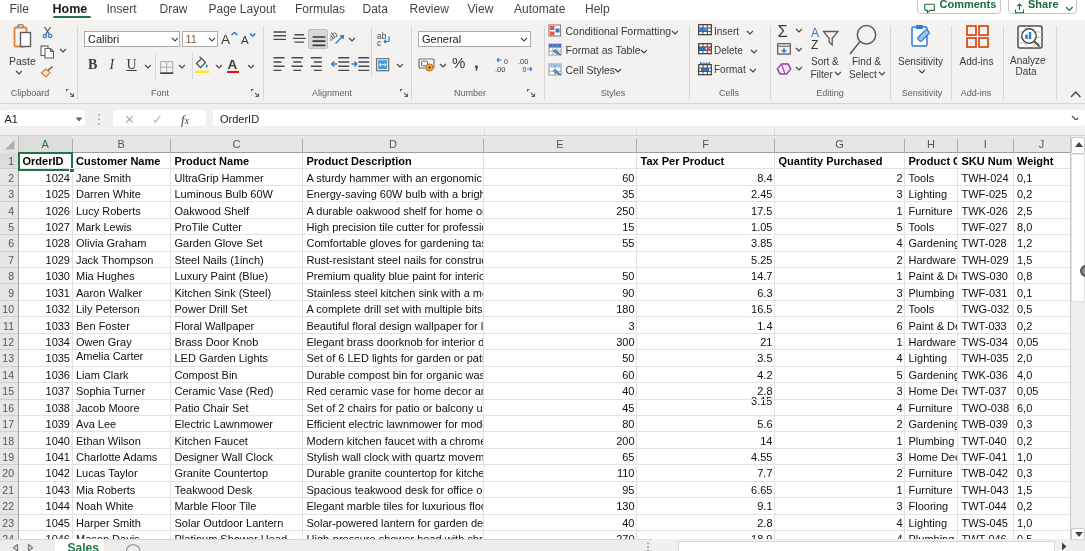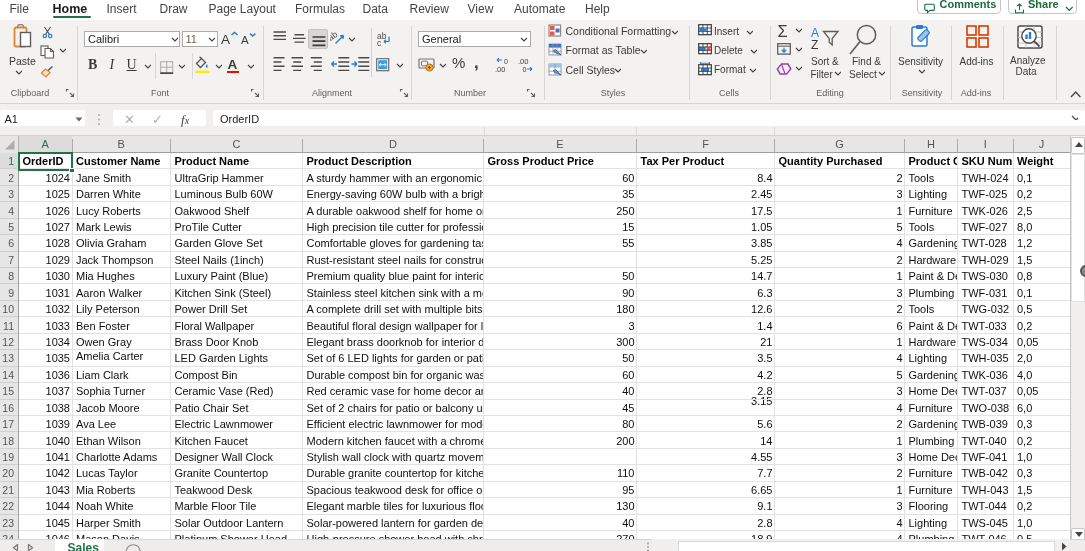--- a/index.html
+++ b/index.html
@@ -95,21 +95,20 @@
 <div class="rn" style="top:448.83px;height:16.435px">19</div>
 <div class="rn" style="top:465.265px;height:16.435px">20</div>
 <div class="rn" style="top:481.7px;height:16.435px">21</div>
 <div class="rn" style="top:498.135px;height:16.435px">22</div>
 <div class="rn" style="top:514.5699999999999px;height:16.435px">23</div>
 <div class="rn" style="top:531.005px;height:16.435px">24</div>
 <div class="c b" style="left:18.5px;top:153.0px;width:53.5px;height:16.435px">OrderID</div>
 <div class="c b" style="left:72px;top:153.0px;width:98.5px;height:16.435px">Customer Name</div>
 <div class="c b" style="left:170.5px;top:153.0px;width:132.0px;height:16.435px">Product Name</div>
 <div class="c b" style="left:302.5px;top:153.0px;width:181.0px;height:16.435px">Product Description</div>
-<div class="c b" style="left:483.5px;top:153.0px;width:153.0px;height:16.435px">Gross Product Price</div>
 <div class="c b" style="left:636.5px;top:153.0px;width:138.0px;height:16.435px">Tax Per Product</div>
 <div class="c b" style="left:774.5px;top:153.0px;width:130.0px;height:16.435px">Quantity Purchased</div>
 <div class="c b" style="left:904.5px;top:153.0px;width:53.0px;height:16.435px">Product Category</div>
 <div class="c b" style="left:957.5px;top:153.0px;width:55.5px;height:16.435px">SKU Number</div>
 <div class="c b" style="left:1013px;top:153.0px;width:57px;height:16.435px">Weight</div>
 <div class="c ar" style="left:18.5px;top:169.435px;width:53.5px;height:16.435px">1024</div>
 <div class="c" style="left:72px;top:169.435px;width:98.5px;height:16.435px">Jane Smith</div>
 <div class="c" style="left:170.5px;top:169.435px;width:132.0px;height:16.435px">UltraGrip Hammer</div>
 <div class="c" style="left:302.5px;top:169.435px;width:181.0px;height:16.435px">A sturdy hammer with an ergonomic grip for</div>
 <div class="c ar" style="left:483.5px;top:169.435px;width:153.0px;height:16.435px">60</div>
@@ -185,21 +184,21 @@
 <div class="c ar" style="left:636.5px;top:284.48px;width:138.0px;height:16.435px">6.3</div>
 <div class="c ar" style="left:774.5px;top:284.48px;width:130.0px;height:16.435px">3</div>
 <div class="c" style="left:904.5px;top:284.48px;width:53.0px;height:16.435px">Plumbing</div>
 <div class="c" style="left:957.5px;top:284.48px;width:55.5px;height:16.435px">TWF-031</div>
 <div class="c" style="left:1013px;top:284.48px;width:57px;height:16.435px">0,1</div>
 <div class="c ar" style="left:18.5px;top:300.91499999999996px;width:53.5px;height:16.435px">1032</div>
 <div class="c" style="left:72px;top:300.91499999999996px;width:98.5px;height:16.435px">Lily Peterson</div>
 <div class="c" style="left:170.5px;top:300.91499999999996px;width:132.0px;height:16.435px">Power Drill Set</div>
 <div class="c" style="left:302.5px;top:300.91499999999996px;width:181.0px;height:16.435px">A complete drill set with multiple bits and</div>
 <div class="c ar" style="left:483.5px;top:300.91499999999996px;width:153.0px;height:16.435px">180</div>
-<div class="c ar" style="left:636.5px;top:300.91499999999996px;width:138.0px;height:16.435px">12.6</div>
+<div class="c ar" style="left:636.5px;top:300.91499999999996px;width:138.0px;height:16.435px">16.5</div>
 <div class="c ar" style="left:774.5px;top:300.91499999999996px;width:130.0px;height:16.435px">2</div>
 <div class="c" style="left:904.5px;top:300.91499999999996px;width:53.0px;height:16.435px">Tools</div>
 <div class="c" style="left:957.5px;top:300.91499999999996px;width:55.5px;height:16.435px">TWG-032</div>
 <div class="c" style="left:1013px;top:300.91499999999996px;width:57px;height:16.435px">0,5</div>
 <div class="c ar" style="left:18.5px;top:317.35px;width:53.5px;height:16.435px">1033</div>
 <div class="c" style="left:72px;top:317.35px;width:98.5px;height:16.435px">Ben Foster</div>
 <div class="c" style="left:170.5px;top:317.35px;width:132.0px;height:16.435px">Floral Wallpaper</div>
 <div class="c" style="left:302.5px;top:317.35px;width:181.0px;height:16.435px">Beautiful floral design wallpaper for living</div>
 <div class="c ar" style="left:483.5px;top:317.35px;width:153.0px;height:16.435px">3</div>
 <div class="c ar" style="left:636.5px;top:317.35px;width:138.0px;height:16.435px">1.4</div>
@@ -274,20 +273,21 @@
 <div class="c ar" style="left:483.5px;top:432.395px;width:153.0px;height:16.435px">200</div>
 <div class="c ar" style="left:636.5px;top:432.395px;width:138.0px;height:16.435px">14</div>
 <div class="c ar" style="left:774.5px;top:432.395px;width:130.0px;height:16.435px">1</div>
 <div class="c" style="left:904.5px;top:432.395px;width:53.0px;height:16.435px">Plumbing</div>
 <div class="c" style="left:957.5px;top:432.395px;width:55.5px;height:16.435px">TWT-040</div>
 <div class="c" style="left:1013px;top:432.395px;width:57px;height:16.435px">0,2</div>
 <div class="c ar" style="left:18.5px;top:448.83px;width:53.5px;height:16.435px">1041</div>
 <div class="c" style="left:72px;top:448.83px;width:98.5px;height:16.435px">Charlotte Adams</div>
 <div class="c" style="left:170.5px;top:448.83px;width:132.0px;height:16.435px">Designer Wall Clock</div>
 <div class="c" style="left:302.5px;top:448.83px;width:181.0px;height:16.435px">Stylish wall clock with quartz movement</div>
+<div class="c ar" style="left:483.5px;top:448.83px;width:153.0px;height:16.435px">65</div>
 <div class="c ar" style="left:636.5px;top:448.83px;width:138.0px;height:16.435px">4.55</div>
 <div class="c ar" style="left:774.5px;top:448.83px;width:130.0px;height:16.435px">3</div>
 <div class="c" style="left:904.5px;top:448.83px;width:53.0px;height:16.435px">Home Deco</div>
 <div class="c" style="left:957.5px;top:448.83px;width:55.5px;height:16.435px">TWF-041</div>
 <div class="c" style="left:1013px;top:448.83px;width:57px;height:16.435px">1,0</div>
 <div class="c ar" style="left:18.5px;top:465.265px;width:53.5px;height:16.435px">1042</div>
 <div class="c" style="left:72px;top:465.265px;width:98.5px;height:16.435px">Lucas Taylor</div>
 <div class="c" style="left:170.5px;top:465.265px;width:132.0px;height:16.435px">Granite Countertop</div>
 <div class="c" style="left:302.5px;top:465.265px;width:181.0px;height:16.435px">Durable granite countertop for kitchens</div>
 <div class="c ar" style="left:483.5px;top:465.265px;width:153.0px;height:16.435px">110</div>

